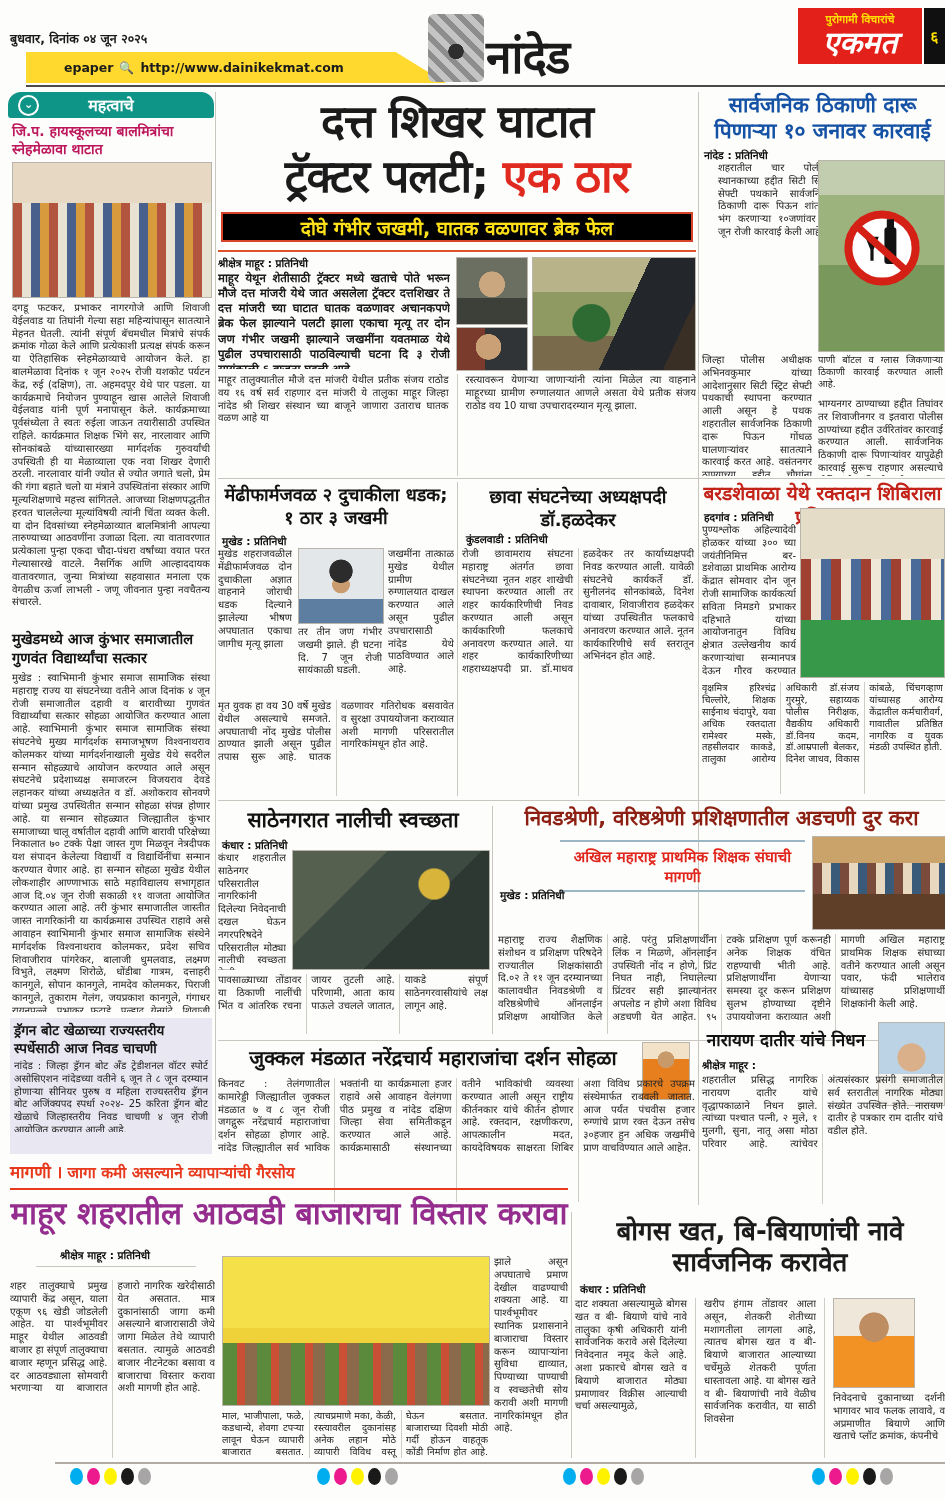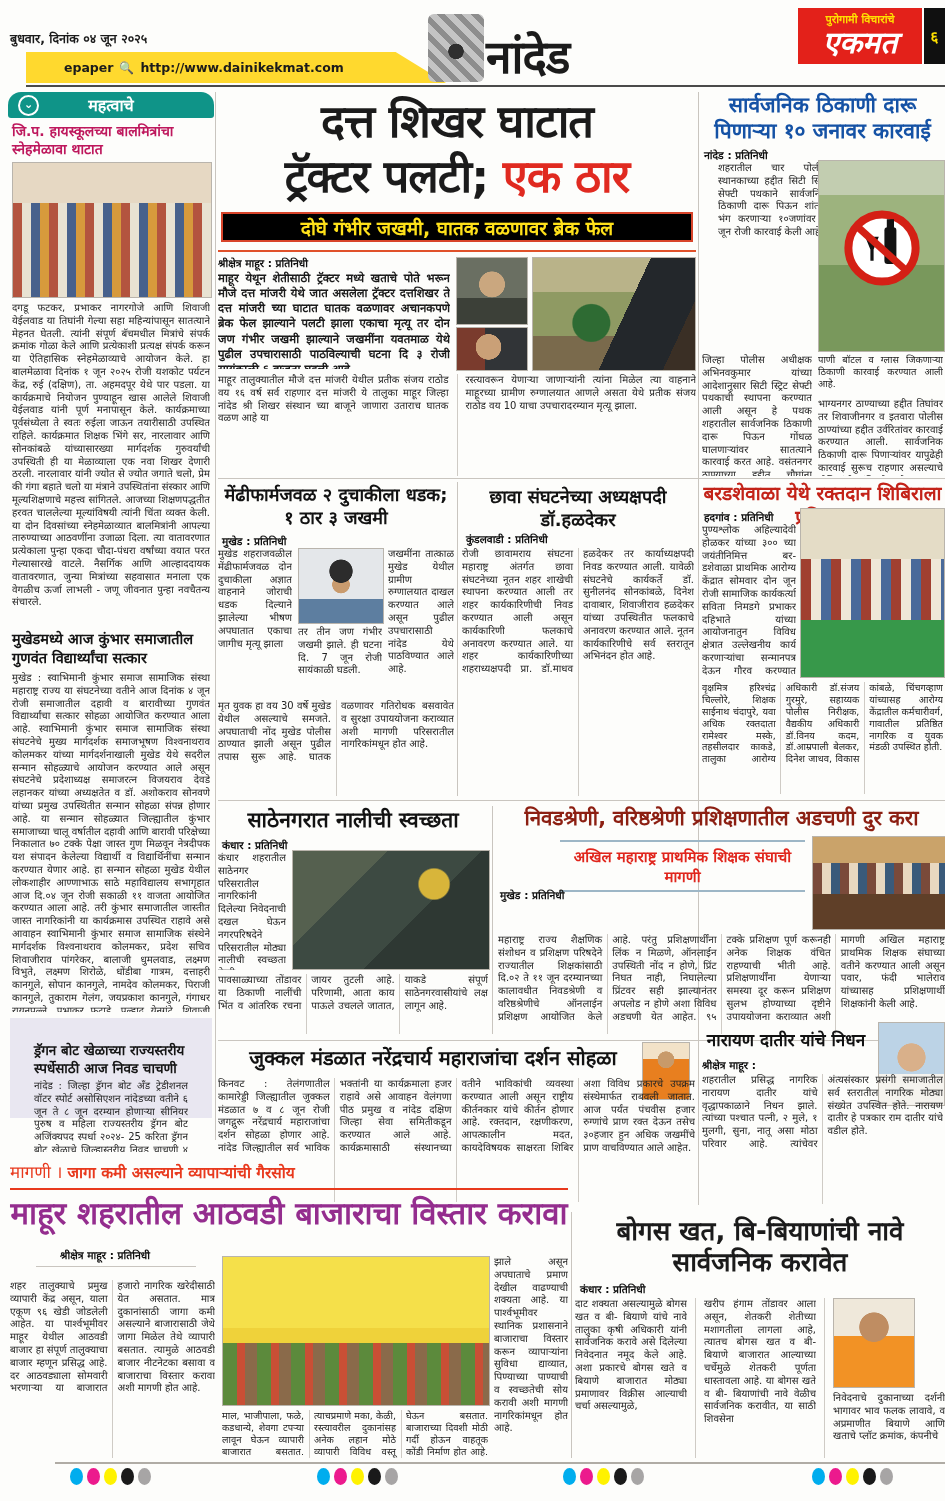--- a/index.html
+++ b/index.html
@@ -43,21 +43,21 @@
   
   #sb-head{left:8px;top:92px;width:206px;height:26px;background:#0f9488;border-radius:13px 13px 3px 3px;
            color:#fff;font-weight:bold;font-size:16px;display:flex;align-items:center;justify-content:center;}
   #sb-head .chev{position:absolute;left:10px;width:17px;height:17px;border:2px solid #fff;border-radius:50%;
            font-size:11px;line-height:15px;text-align:center;color:#fff;}
   .sb-h1{color:#be185d;font-size:14px;font-weight:bold;line-height:1.3;}
   .sb-h2{color:#141414;font-size:14.5px;font-weight:bold;line-height:1.3;}
   #sb-photo{left:12px;top:162px;width:198px;height:134px;
      background:linear-gradient(180deg,#e6d8c3 0 30%,transparent 30%),
        repeating-linear-gradient(90deg,#b3543f 0 9px,#e8e2d2 9px 18px,#47618c 18px 27px,#d79a3c 27px 36px),#c9b9a2;}
-  #sb-box3{left:10px;top:1018px;width:202px;height:100px;background:#e9e7f1;box-sizing:border-box;padding:24px;}
+  #sb-box3{left:10px;top:1018px;width:202px;height:136px;background:#e9e7f1;box-sizing:border-box;padding:4px;}
 
   
   #ld-h1,#ld-h2{left:218px;width:478px;font-size:45px;font-weight:800;text-align:center;line-height:1.05;letter-spacing:-1px;}
   #ld-h1{top:98px;} #ld-h2{top:153px;}
   #ld-h2 .red{color:#e02a20;}
   #ld-strip{left:221px;top:212px;width:472px;height:30px;background:#000;border:2px solid #d8442a;
       color:#ffe11a;font-weight:bold;font-size:19px;text-align:center;line-height:28px;box-sizing:border-box;}
   #ld-row{left:218px;top:250px;width:478px;border-top:2px solid #e0512a;padding-top:5px;display:flex;gap:6px;}
   #ld-lead{width:232px;font-size:11.5px;font-weight:bold;line-height:1.32;text-align:justify;height:112px;overflow:hidden;}
   #ld-ph{width:240px;height:116px;position:relative;}
@@ -91,21 +91,21 @@
       linear-gradient(180deg,#f2e2c8 0 28%,#e87f1f 28%);}
   .ph-elder{background:radial-gradient(circle at 50% 42%,#d9b08a 0 24%,transparent 25%),
       linear-gradient(180deg,#bcd3e6 0 62%,#f5f3ee 62%);}
   .ph-market{background:linear-gradient(180deg,#f5e04a 0 48%,#efd23a 48% 58%,transparent 58%),
       repeating-linear-gradient(90deg,#5c8a3c 0 14px,#c94f35 14px 22px,#8a6a4a 22px 34px);}
   .ph-saffron{background:radial-gradient(circle at 50% 32%,#bf8d62 0 20%,transparent 21%),
       linear-gradient(180deg,#efe8da 0 42%,#f29225 42%);}
 
   #nv-sub{border-top:2px solid #9db6c6;border-bottom:2px solid #9db6c6;color:#e0251c;
           font-weight:bold;font-size:15px;text-align:center;padding:4px 0;}
-  #mg-tag{color:#e8391d;font-weight:400;font-size:17px;}
+  #mg-tag{color:#e8391d;font-weight:700;font-size:17px;}
   #mg-strap{color:#e8391d;font-weight:bold;font-size:15.5px;}
   #mh-h{color:#942d8e;font-size:31px;font-weight:800;text-align:center;line-height:1.1;}
   #bg-h{font-size:26px;font-weight:800;text-align:center;line-height:1.18;}
 
   
   .dots{display:flex;gap:4px;}
   .dot{width:13px;height:17px;border-radius:50%;}
 </style>
 </head>
 <body>

